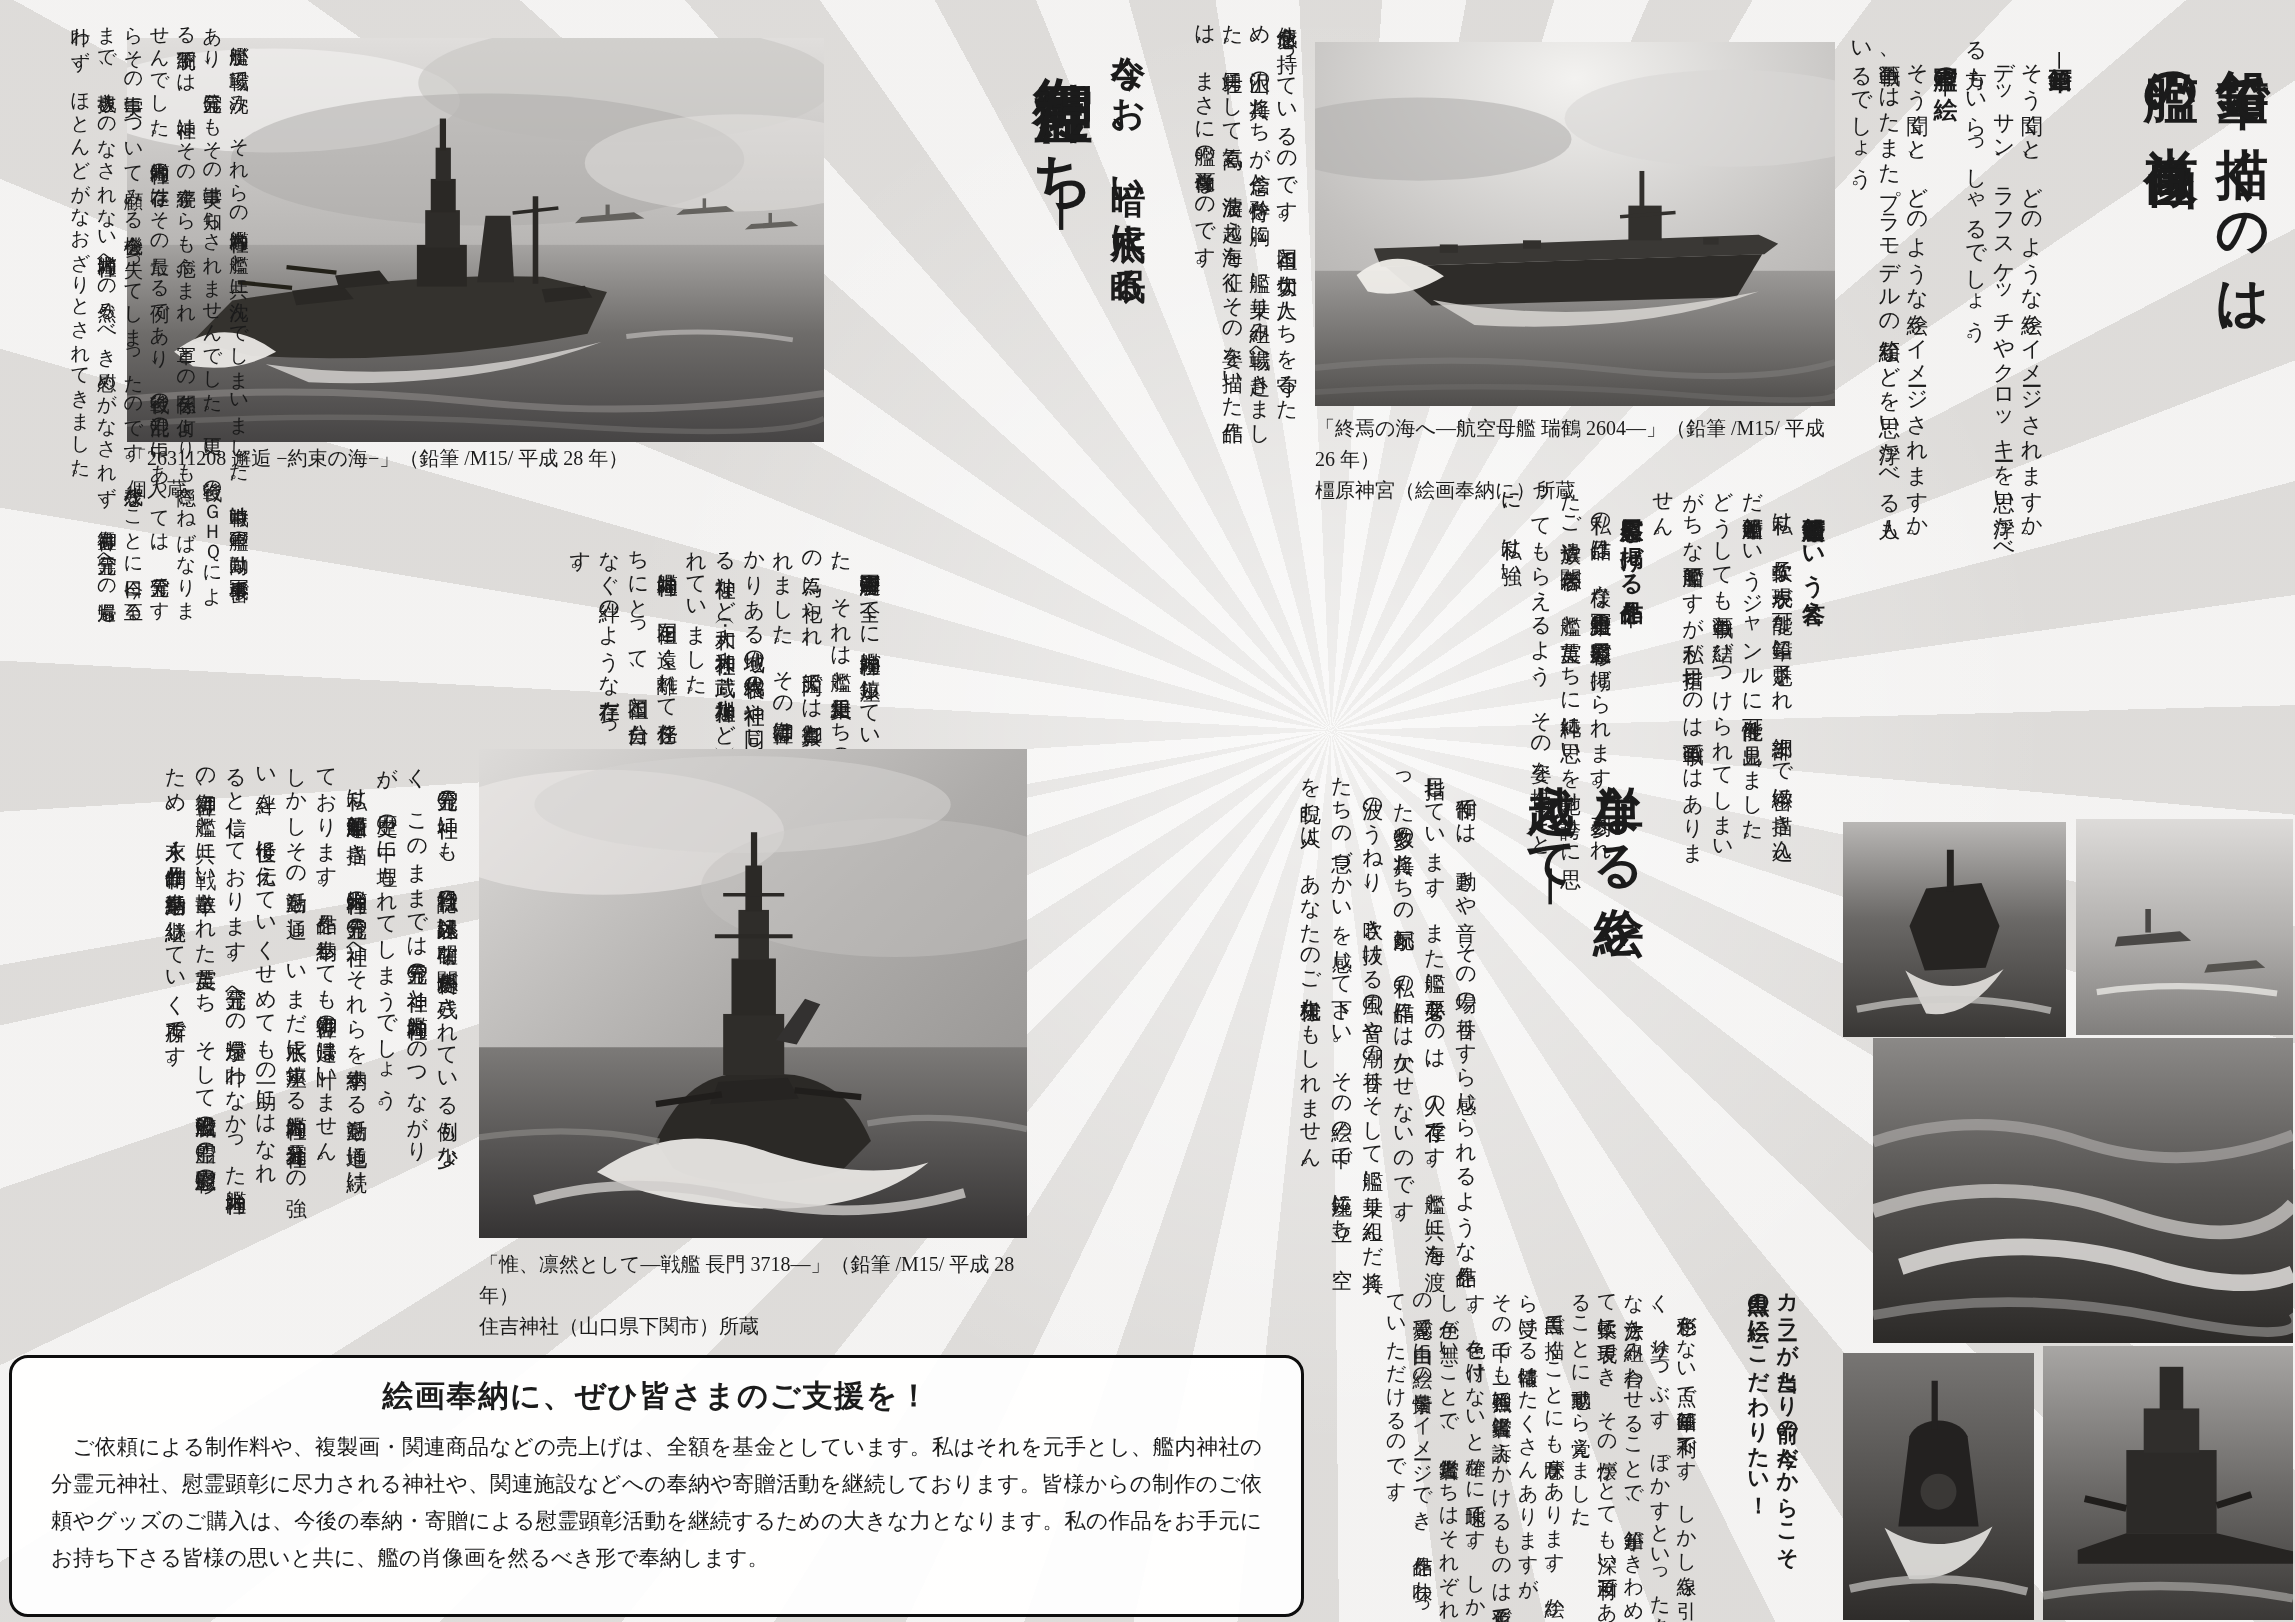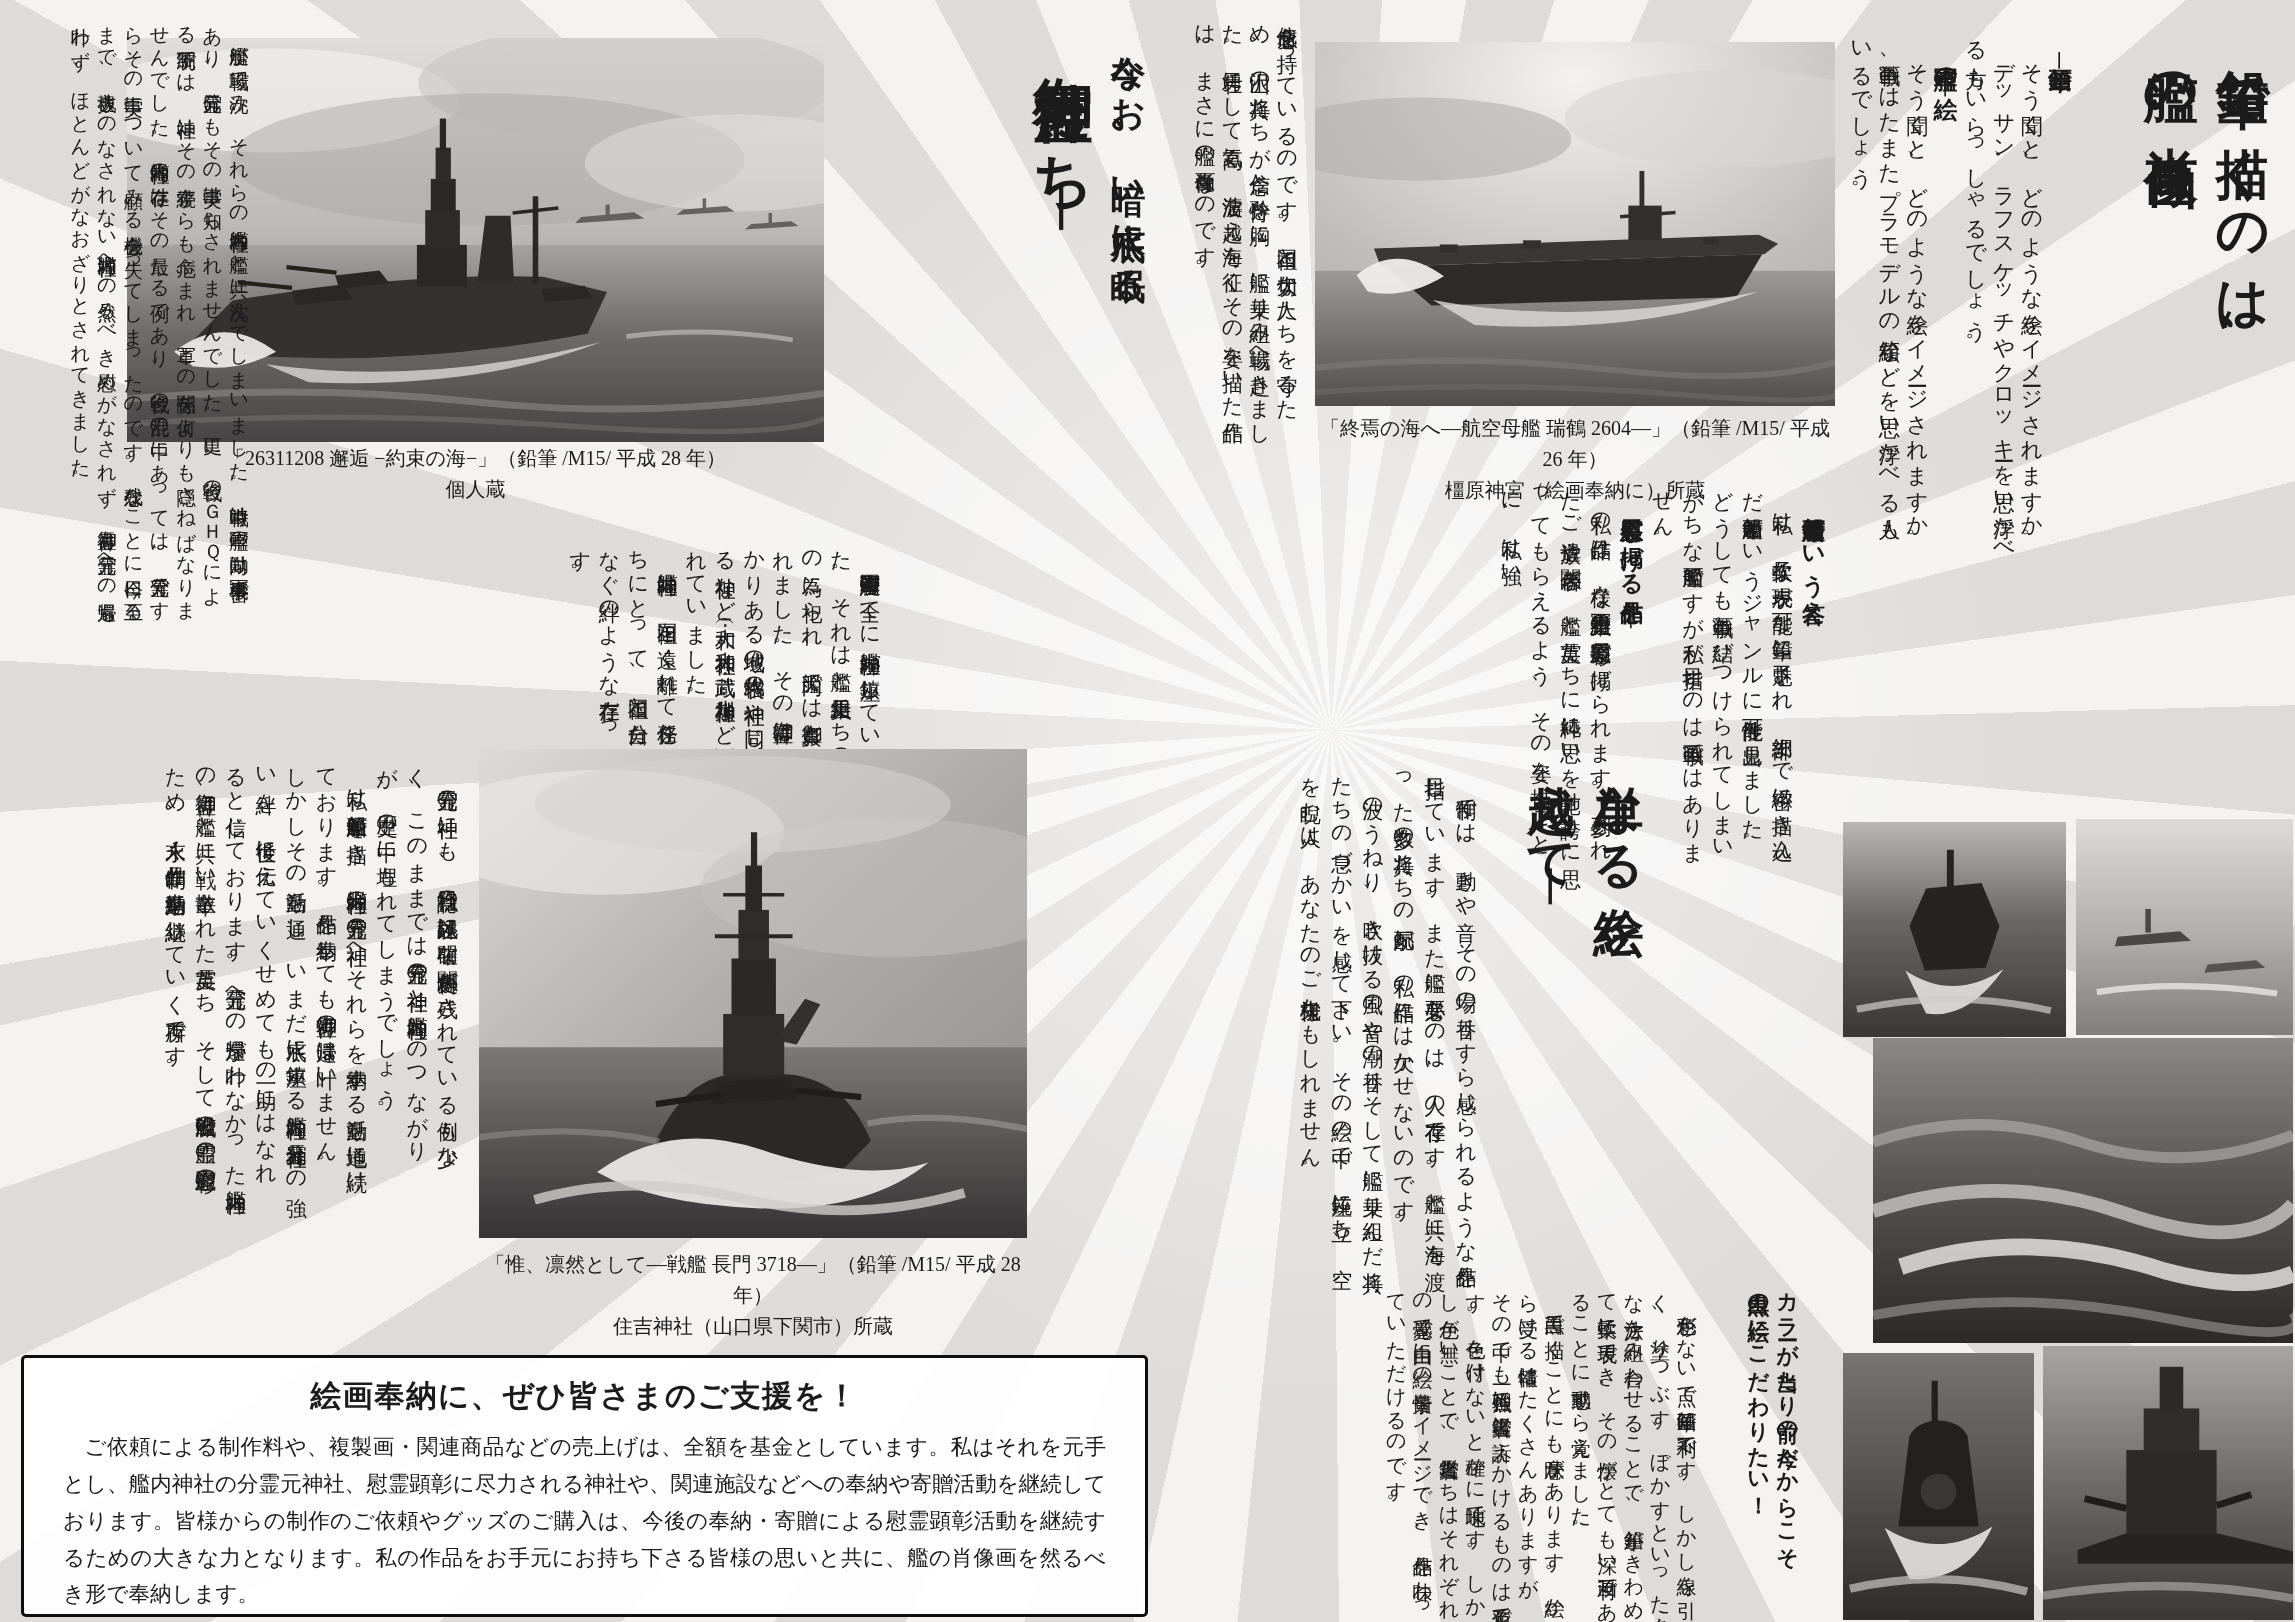--- a/index.html
+++ b/index.html
@@ -14,37 +14,37 @@
         rgba(255,255,255,.50) 0deg 6.5deg,
         rgba(205,203,200,.38) 6.5deg 13deg);
   }
   .vblock{position:absolute;writing-mode:vertical-rl;text-orientation:mixed;
           font-size:21px;line-height:1.40;letter-spacing:0.7px;}
   .vblock p{margin:0;text-indent:1em;}
   .vblock p.cont{text-indent:0;}
   .vh{font-weight:bold;margin:0 7px 0 12.5px;font-size:23px;}
   .vtitle{position:absolute;writing-mode:vertical-rl;text-orientation:mixed;font-weight:bold;}
   .vtitle div{margin:0;}
-  .caption{position:absolute;text-align:center;font-size:20px;line-height:1.55;}
+  .caption{position:absolute;font-size:20px;line-height:1.55;}
   .art{position:absolute;overflow:hidden;}
   .art svg{display:block;width:100%;height:100%;}
   
   .rtitle1{font-size:53px;letter-spacing:5.5px;}
   .rtitle2{font-size:54px;letter-spacing:7px;margin-top:67px;margin-right:12.5px;}
   
   .ltitle1{font-size:35px;letter-spacing:2.1px;margin-left:36px;}
   .ltitle2{font-size:60px;letter-spacing:4.2px;margin-top:4.2px;}
   
   .btitle1{font-size:50px;letter-spacing:2.8px;}
   .btitle2{font-size:50px;letter-spacing:2.8px;margin-top:7px;margin-right:11px;}
   
   .mtitle1{font-size:21.5px;letter-spacing:0.7px;}
   .mtitle2{font-size:21.5px;letter-spacing:0.7px;margin-top:9.7px;margin-right:5.5px;}
-  .support{position:absolute;left:21px;top:1355px;width:1127px;height:262px;box-sizing:border-box;
-           border:3.5px solid #0e0e0e;border-radius:5px;background:rgba(255,255,255,.93);
+  .support{position:absolute;left:9px;top:1355px;width:1295px;height:262px;box-sizing:border-box;
+           border:3.5px solid #0e0e0e;border-radius:19px;background:rgba(255,255,255,.93);
            padding:15.3px 39px 7px 39px;}
   .support h2{margin:2.8px 0 12.5px 0;text-align:center;font-size:30.5px;letter-spacing:1.4px;}
   .support .sbody{margin:0;font-size:21.5px;line-height:1.72;text-align:justify;text-indent:1em;font-family:Liberation Mono, monospace;}
 </style>
 </head>
 <body>
 
 <div class="page">
 
   <div class="art" style="left:127px;top:38px;width:697px;height:404px;">

